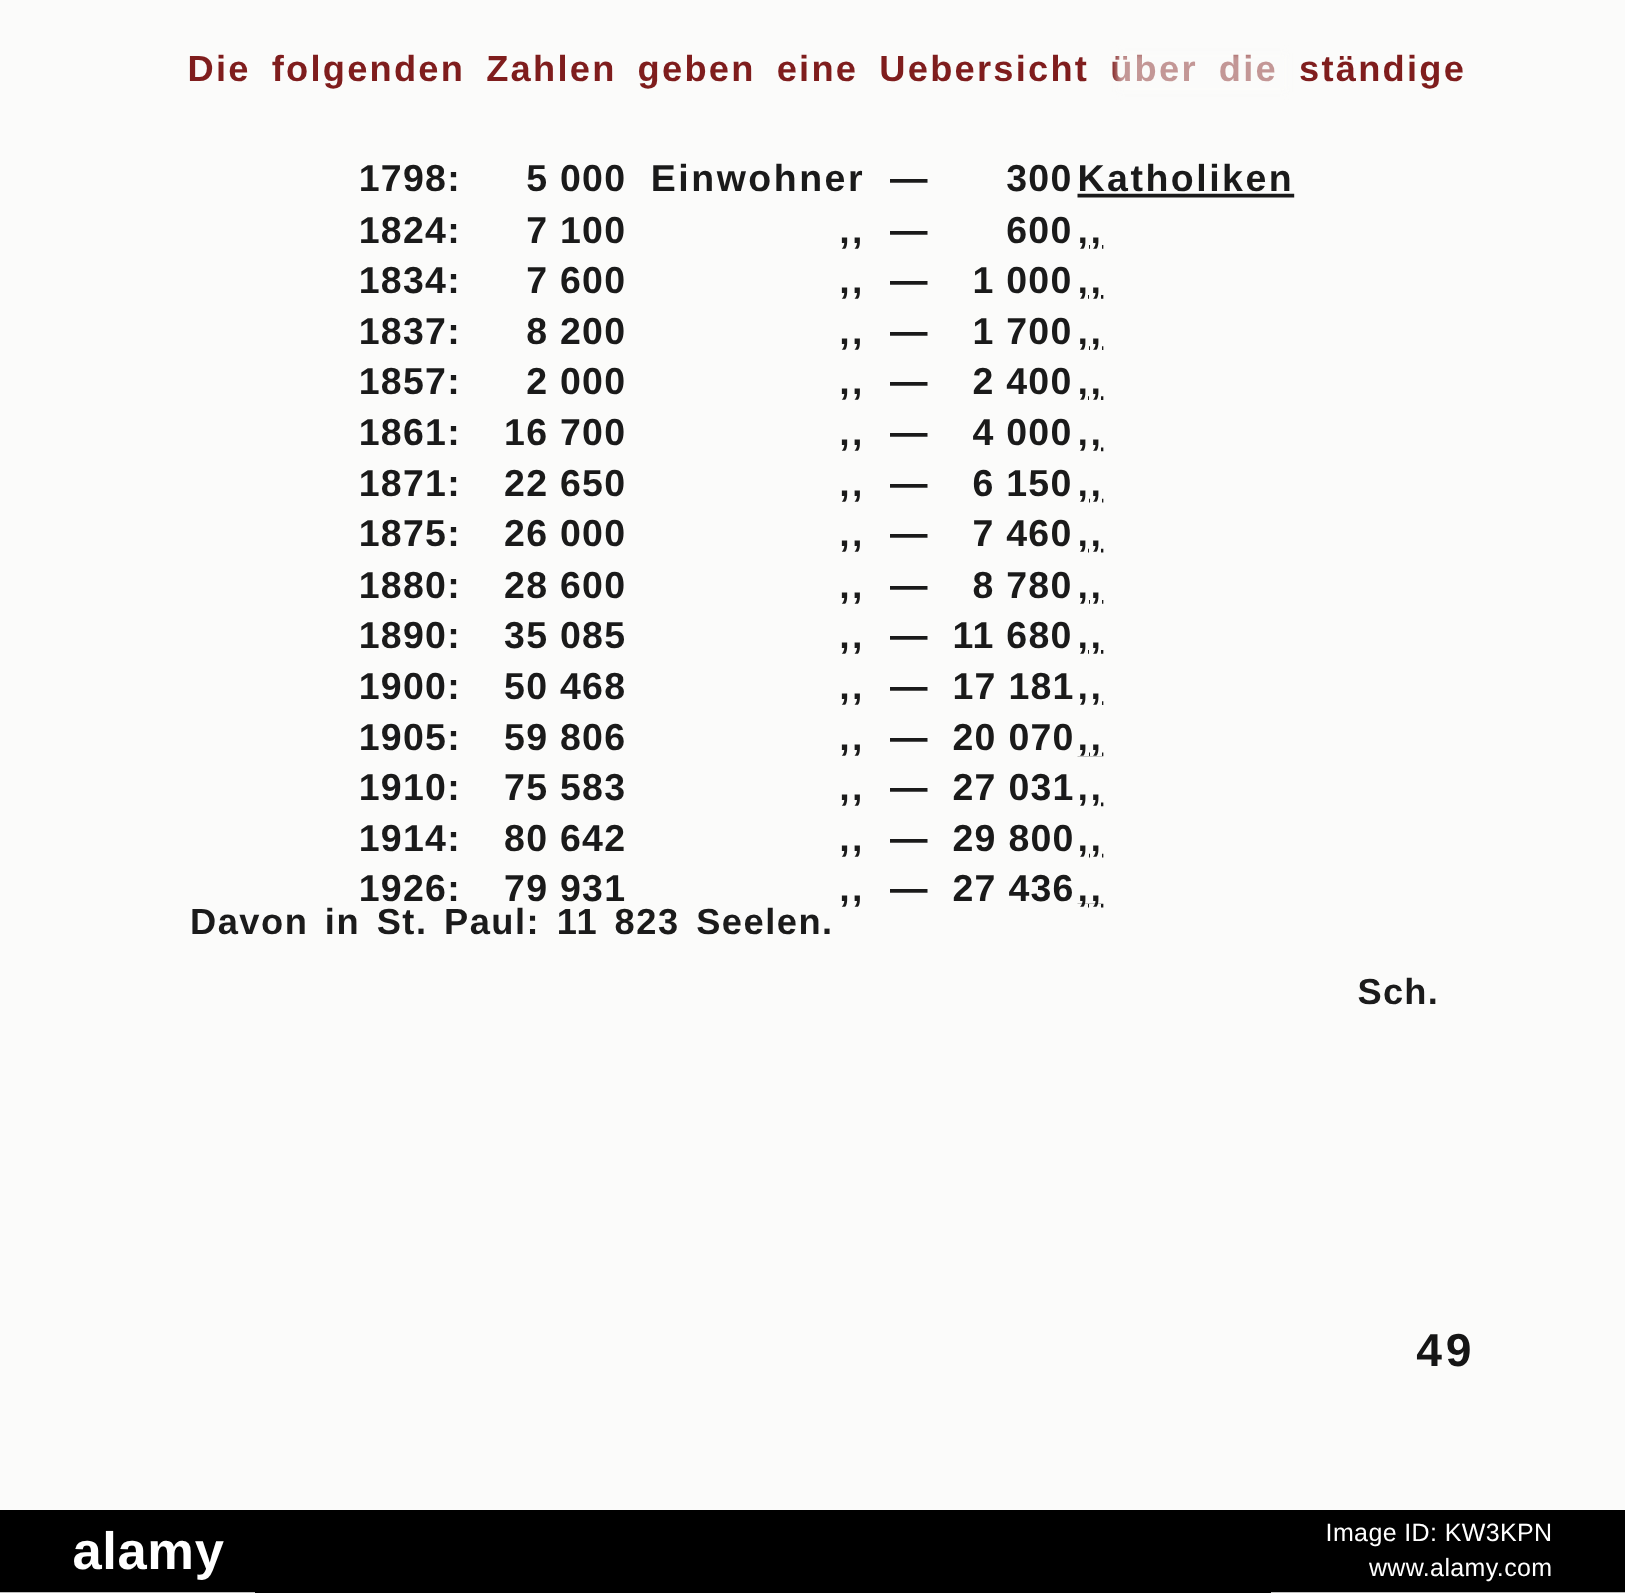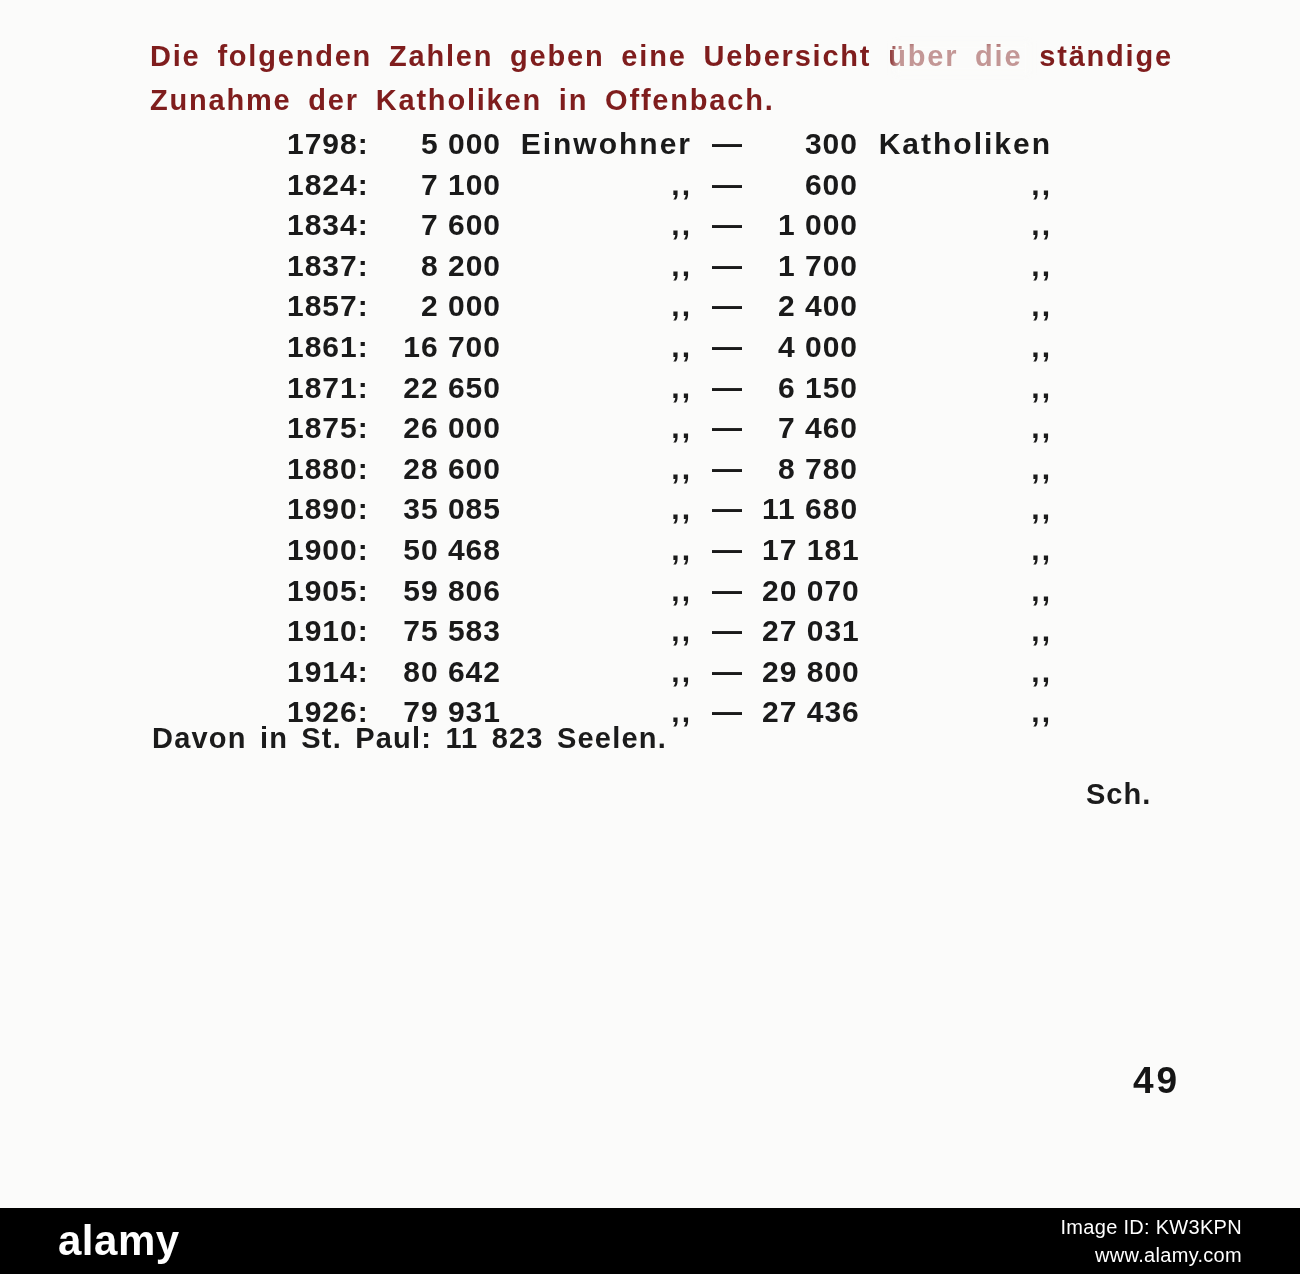--- a/index.html
+++ b/index.html
@@ -43,21 +43,21 @@
   .stats-row { display: contents; }
   .stats-table span {
     line-height: 40.6px;
     white-space: nowrap;
   }
   .c-year  { text-align: left; }
   .c-pop   { text-align: right; padding-right: 6px; }
   .c-lab1  { text-align: right; letter-spacing: 2px; }
   .c-dash  { text-align: center; letter-spacing: 0; }
   .c-kath  { text-align: right; padding-right: 4px; }
-  .c-lab2  { text-align: right; letter-spacing: 2px; }
+  .c-lab2  { text-align: left; letter-spacing: 2px; text-decoration: underline; }
   .note {
     position: absolute;
     left: 152px;
     top: 722px;
     font-size: 29px;
     font-weight: 700;
     letter-spacing: 1.2px;
     word-spacing: 4px;
     color: #1b1b1b;
     white-space: nowrap;
@@ -117,21 +117,20 @@
     line-height: 28px;
     letter-spacing: 0.3px;
     font-weight: 400;
   }
 </style>
 </head>
 <body>
 
 <div class="title">
   <div>Die folgenden Zahlen geben eine Uebersicht über die ständige</div>
-  <div>Zunahme der Katholiken in Offenbach.</div>
 </div>
 
 <div class="stats-table" id="rows-container">
   <div class="stats-row">
     <span class="c-year">1798:</span>
     <span class="c-pop">5 000</span>
     <span class="c-lab1">Einwohner</span>
     <span class="c-dash">—</span>
     <span class="c-kath">300</span>
     <span class="c-lab2">Katholiken</span>

